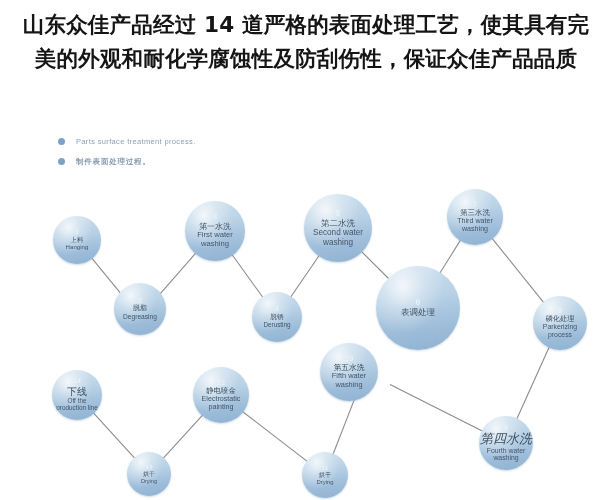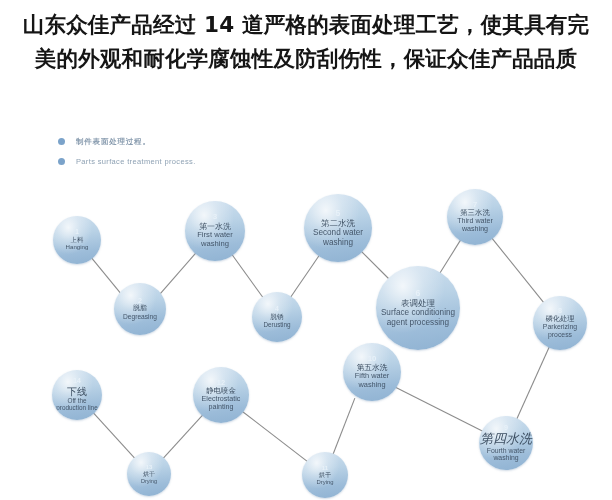--- a/index.html
+++ b/index.html
@@ -91,25 +91,25 @@
 </head>
 <body>
 
 <div id="page">
 
   <div class="headline">山东众佳产品经过 14 道严格的表面处理工艺，使其具有完美的外观和耐化学腐蚀性及防刮伤性，保证众佳产品品质</div>
 
   <div class="legend">
     <div class="legend-row">
       <span class="legend-dot"></span>
-      <span class="legend-label cn">制件表面处理过程。</span>
+      <span class="legend-label">Parts surface treatment process.</span>
     </div>
     <div class="legend-row">
       <span class="legend-dot"></span>
-      <span class="legend-label">Parts surface treatment process.</span>
+      <span class="legend-label cn">制件表面处理过程。</span>
     </div>
   </div>
 
   <div class="diagram">
     <svg class="edges" viewBox="0 0 612 335">
         <line x1="91.56446917591704" y1="92.80101788167639" x2="124.16905524356844" y2="132.65106751991698" stroke="#8c8c8c" stroke-width="1.1"></line>
         <line x1="156.4315715634335" y1="133.15846460726294" x2="195.93937698641713" y2="87.85618105557501" stroke="#8c8c8c" stroke-width="1.1"></line>
         <line x1="231.95924568590465" y1="89.5241149836742" x2="262.9647621909755" y2="132.53176691006274" stroke="#8c8c8c" stroke-width="1.1"></line>
         <line x1="290.5683575426209" y1="132.20354391322522" x2="319.3435083788962" y2="90.22012711931532" stroke="#8c8c8c" stroke-width="1.1"></line>
         <line x1="361.3345237791561" y1="86.33452377915606" x2="389.00862197135154" y2="114.00862197135156" stroke="#8c8c8c" stroke-width="1.1"></line>
@@ -144,38 +144,37 @@
           <div class="en" style="font-size: 6.375px;">Derusting</div>
         </div>
         <div class="node" style="left: 304px; top: 29px; width: 68px; height: 68px;">
           <div class="num" style="font-size: 8.6px;">5</div>
           <div class="cn" style="font-size: 8.5px;">第二水洗</div>
           <div class="en" style="font-size: 8.2px;">Second water washing</div>
         </div>
         <div class="node" style="left: 376px; top: 101px; width: 84px; height: 84px;">
           <div class="num" style="font-size: 8.6px;">6</div>
           <div class="cn" style="font-size: 8.5px;">表调处理</div>
-          <div class="en" style="font-size: 8.2px;">Surface conditioning agent processing</div>
         </div>
         <div class="node" style="left: 447px; top: 24px; width: 56px; height: 56px;">
           <div class="num" style="font-size: 7.54px;">7</div>
           <div class="cn" style="font-size: 7.44px;">第三水洗</div>
           <div class="en" style="font-size: 7.14px;">Third water washing</div>
         </div>
         <div class="node" style="left: 533px; top: 131px; width: 54px; height: 54px;">
           <div class="num" style="font-size: 7.285px;">8</div>
           <div class="cn" style="font-size: 7.185px;">磷化处理</div>
           <div class="en" style="font-size: 6.885px;">Parkerizing process</div>
         </div>
         <div class="node" style="left: 479px; top: 251px; width: 54px; height: 54px;">
           <div class="num" style="font-size: 7.285px;">9</div>
           <div class="cn" style="font-size: 13px; font-style: italic;">第四水洗</div>
           <div class="en" style="font-size: 6.885px;">Fourth water washing</div>
         </div>
-        <div class="node" style="left: 343px; top: 178px; width: 58px; height: 58px;">
+        <div class="node" style="left: 320px; top: 178px; width: 58px; height: 58px;">
           <div class="num" style="font-size: 7.795px;">10</div>
           <div class="cn" style="font-size: 7.695px;">第五水洗</div>
           <div class="en" style="font-size: 7.395px;">Fifth water washing</div>
         </div>
         <div class="node" style="left: 302px; top: 287px; width: 46px; height: 46px;">
           <div class="num" style="font-size: 6.265px;">11</div>
           <div class="cn" style="font-size: 6.165px;">烘干</div>
           <div class="en" style="font-size: 5.865px;">Drying</div>
         </div>
         <div class="node" style="left: 193px; top: 202px; width: 56px; height: 56px;">

